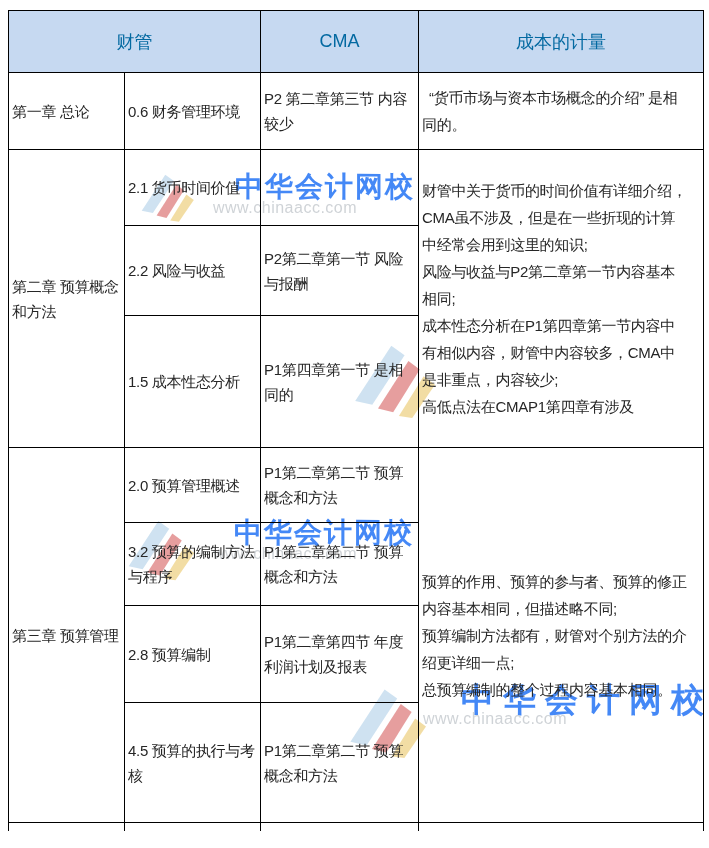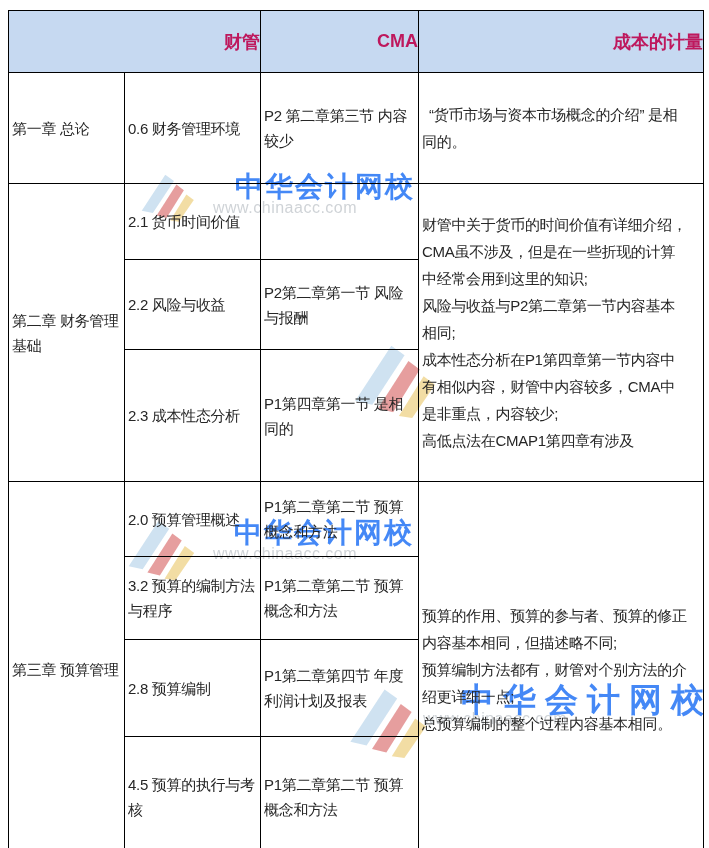--- a/index.html
+++ b/index.html
@@ -22,22 +22,22 @@
   .wm-brand.big { font-size:33px; letter-spacing:9px; }
   .wm-logo { opacity:.55; }
   
   .tbl-wrap { position:absolute; left:8px; top:10px; z-index:1; }
   table {
     border-collapse:collapse; table-layout:fixed; width:695px;
     color:#262626;
   }
   td, th { border:1px solid #000; vertical-align:middle; overflow:hidden; }
   th {
-    background:#c6d9f1; font-size:18px; font-weight:bold; text-align:right;
-    color:#be185d;
+    background:#c6d9f1; font-size:18px; font-weight:normal; text-align:center;
+    color:#0369a1;
   }
   td {
     font-size:15px; letter-spacing:-0.3px; line-height:25px;
     padding:2px 3px; text-align:left;
   }
   td.intro { white-space:pre-line; line-height:27px; padding:2px 16px 2px 3px; }
   td.indent { text-indent:7px; }
   tr.stub td { border-bottom:none; }
 </style>
 </head>
@@ -87,42 +87,42 @@
           <col style="width:285px">
     </colgroup>
 
     <tbody>
           <tr style="height:62px">
       <th colspan="2">财管</th>
       <th>CMA</th>
       <th>成本的计量</th>
     </tr>
 
-    <tr style="height:111px">
+    <tr style="height:77px">
       <td>第一章 总论</td>
       <td>0.6 财务管理环境</td>
       <td>P2 第二章第三节 内容较少</td>
       <td class="intro indent">“货币市场与资本市场概念的介绍” 是相同的。</td>
     </tr>
 
     <tr style="height:76px">
-      <td rowspan="3">第二章 财务管理基础</td>
+      <td rowspan="3">第二章 预算概念和方法</td>
       <td>2.1 货币时间价值</td>
       <td></td>
       <td rowspan="3" class="intro">财管中关于货币的时间价值有详细介绍，CMA虽不涉及，但是在一些折现的计算中经常会用到这里的知识;
 风险与收益与P2第二章第一节内容基本相同;
 成本性态分析在P1第四章第一节内容中有相似内容，财管中内容较多，CMA中是非重点，内容较少;
 高低点法在CMAP1第四章有涉及</td>
     </tr>
     <tr style="height:90px">
       <td>2.2 风险与收益</td>
       <td>P2第二章第一节 风险与报酬</td>
     </tr>
     <tr style="height:132px">
-      <td>2.3 成本性态分析</td>
+      <td>1.5 成本性态分析</td>
       <td>P1第四章第一节 是相同的</td>
     </tr>
 
     <tr style="height:75px">
       <td rowspan="4">第三章 预算管理</td>
       <td>2.0 预算管理概述</td>
       <td>P1第二章第二节 预算概念和方法</td>
       <td rowspan="4" class="intro">预算的作用、预算的参与者、预算的修正内容基本相同，但描述略不同;
 预算编制方法都有，财管对个别方法的介绍更详细一点;
 总预算编制的整个过程内容基本相同。</td>

